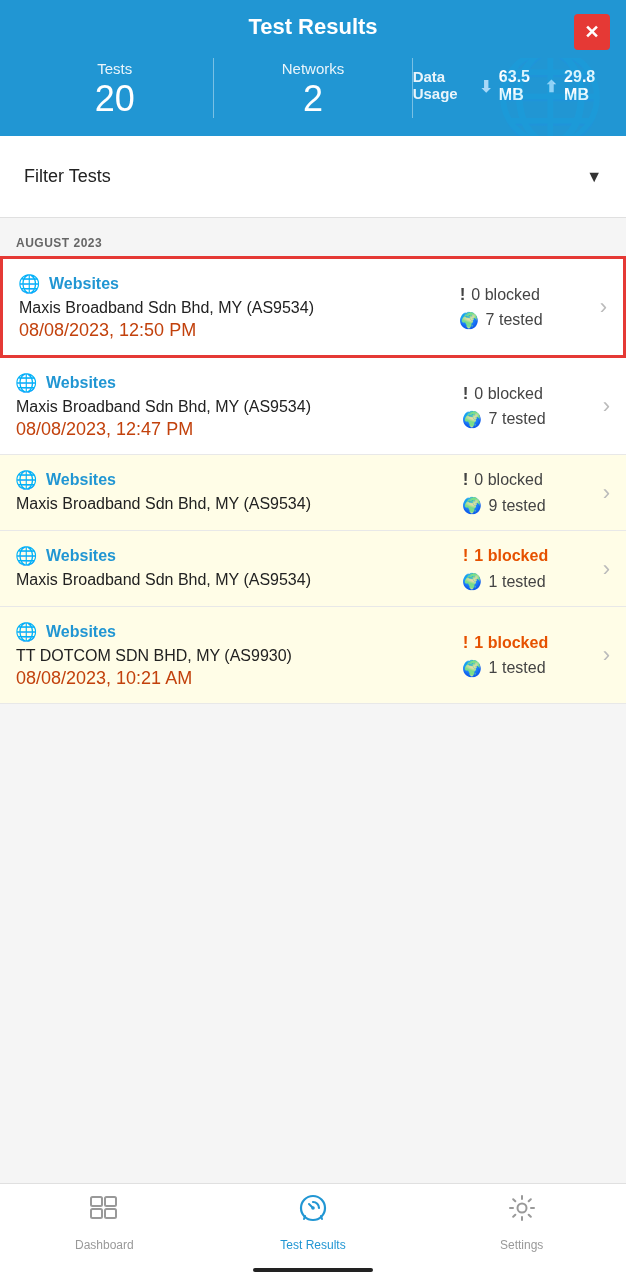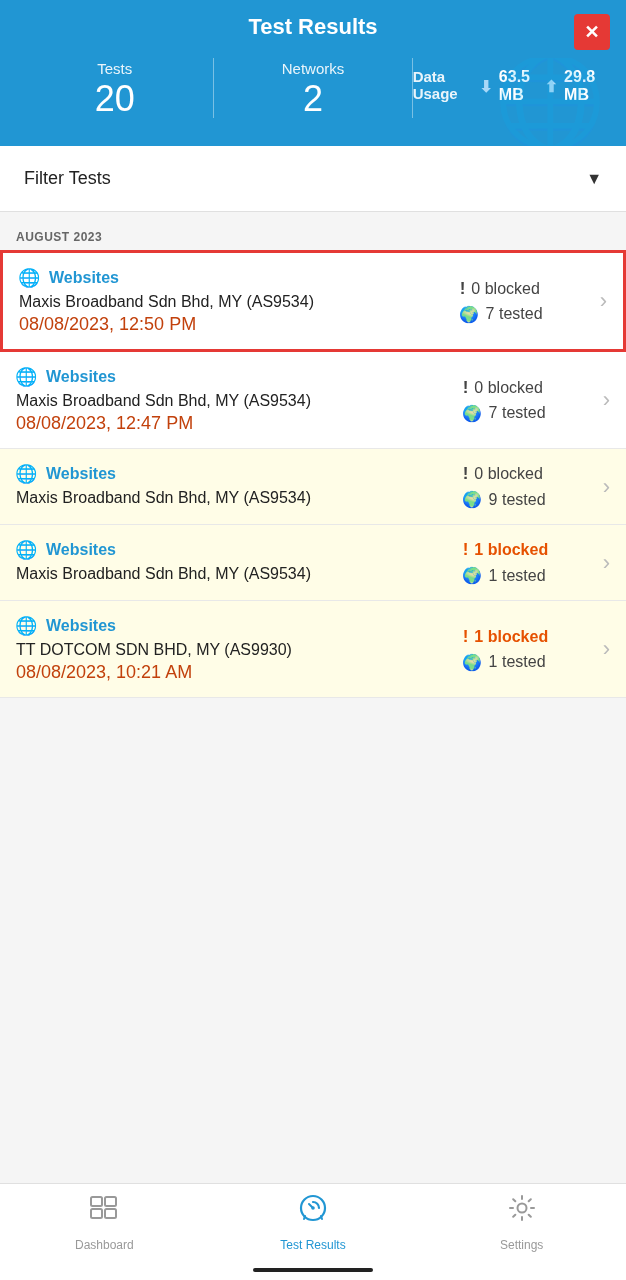--- a/index.html
+++ b/index.html
@@ -46,21 +46,21 @@
       align-items: center;
       justify-content: center;
       color: white;
       font-size: 18px;
       font-weight: bold;
     }
     .header-stats {
       display: flex;
       justify-content: space-around;
       align-items: center;
-      padding-bottom: 28px;
+      padding-bottom: 18px;
       position: relative;
     }
     .stat-divider {
       width: 1px;
       height: 60px;
       background: rgba(255,255,255,0.4);
     }
     .stat-block {
       display: flex;
       flex-direction: column;
@@ -112,21 +112,21 @@
       align-items: center;
       justify-content: center;
       font-size: 90px;
       color: white;
       overflow: hidden;
     }
 
     
     .filter-bar {
       background: white;
-      padding: 22px 24px;
+      padding: 30px 24px;
       display: flex;
       align-items: center;
       justify-content: space-between;
       border-bottom: 1px solid #e0e0e0;
       margin-bottom: 8px;
     }
     .filter-label {
       font-size: 18px;
       color: #222;
     }

